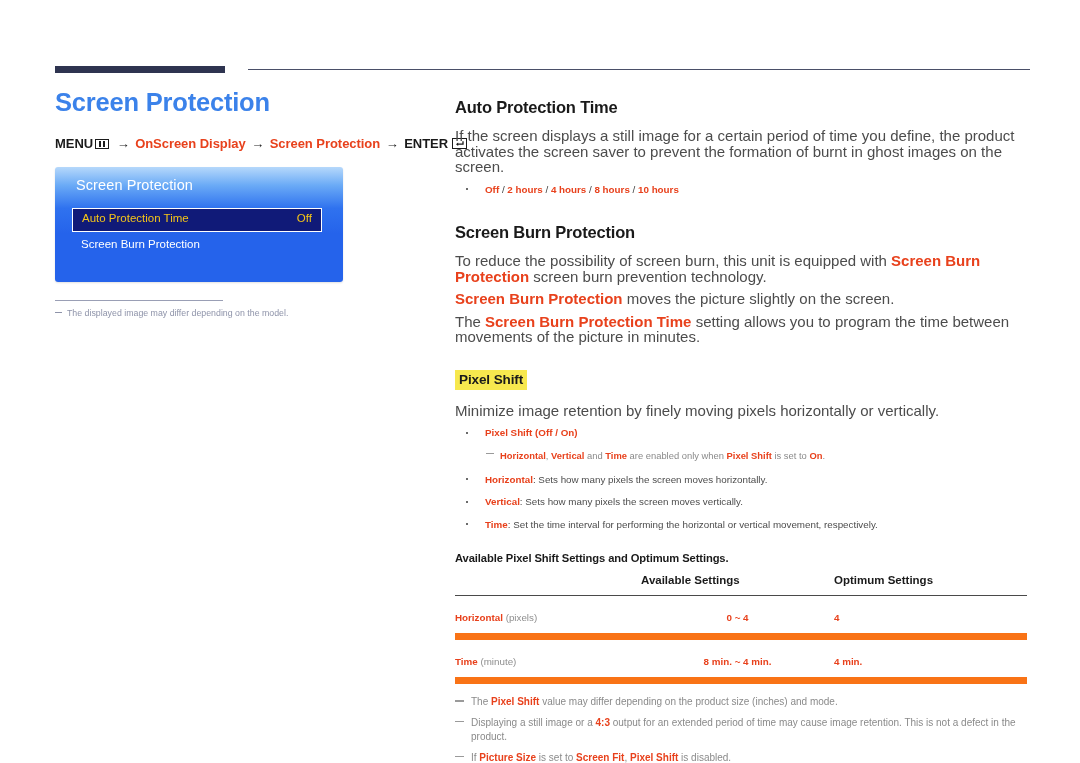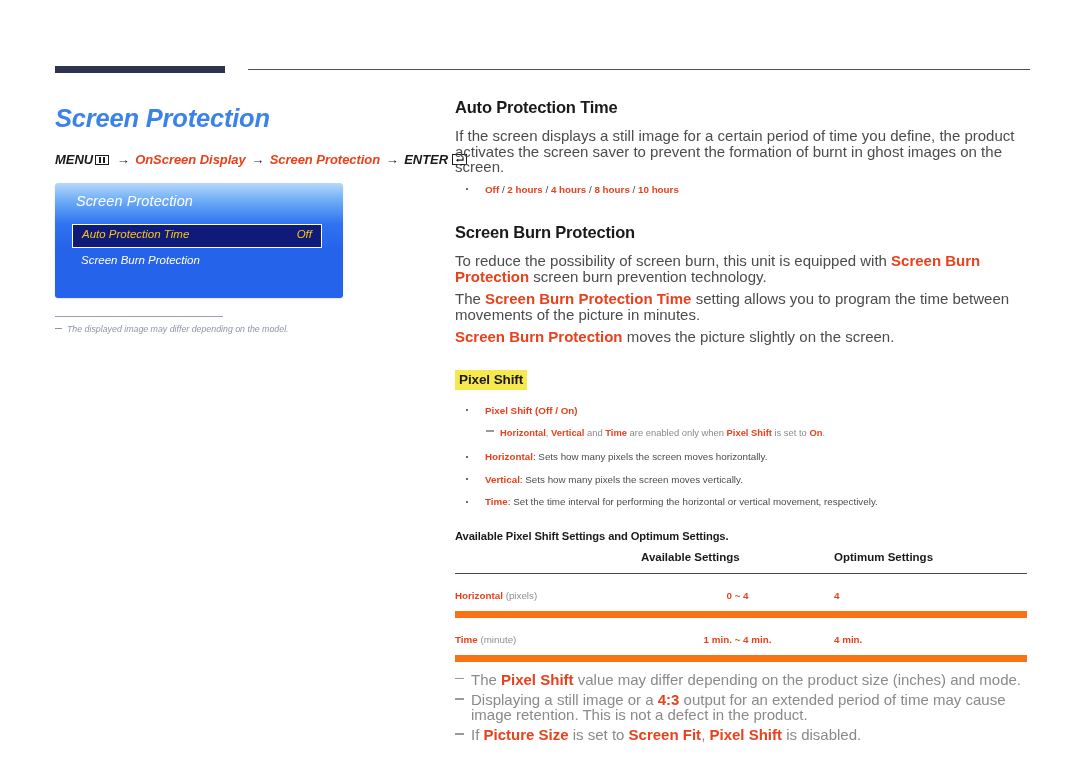--- a/index.html
+++ b/index.html
@@ -32,23 +32,22 @@
   .top-rule-thin {
     position: absolute;
     left: 248px; top: 69px;
     width: 782px; height: 1.4px;
     background: #4a4f68;
   }
 
   
   .left-col {
     position: absolute;
-    left: 55px; top: 104px;
+    left: 55px; top: 88px;
     width: 360px;
-    font-style: italic;
   }
   .chapter-title {
     font-size: 25.5px;
     font-weight: bold;
     color: #3b82ea;
     letter-spacing: -0.2px;
     margin: 0 0 20px 0;
     line-height: 1.1;
   }
   .menu-path {
@@ -274,21 +273,21 @@
   table.settings tbody td.val {
     color: #e8411c;
     font-weight: bold;
     font-size: 9.8px;
   }
 
   
   .footnotes { margin-top: 11px; }
   .fnote {
     position: relative;
-    font-size: 15px;
+    font-size: 10px;
     line-height: 14.5px;
     color: #8a8a8a;
     padding-left: 16px;
     margin-bottom: 6px;
   }
   .fnote::before {
     content: "";
     position: absolute;
     left: 0; top: 5px;
     width: 9px; height: 1.6px;
@@ -336,25 +335,26 @@
   <div class="right-col">
 
     <h2 class="sec">Auto Protection Time</h2>
     <p class="body">If the screen displays a still image for a certain period of time you define, the product activates the screen saver to prevent the formation of burnt in ghost images on the screen.</p>
     <ul class="bullets">
       <li><span class="red">Off</span><span class="dark"> / </span><span class="red">2 hours</span><span class="dark"> / </span><span class="red">4 hours</span><span class="dark"> / </span><span class="red">8 hours</span><span class="dark"> / </span><span class="red">10 hours</span></li>
     </ul>
 
     <h2 class="sec second">Screen Burn Protection</h2>
     <p class="body"><span>To reduce the possibility of screen burn, this unit is equipped with </span><span class="red">Screen Burn Protection</span><span> screen burn prevention technology.</span></p>
+    <p class="body"><span class="red">Screen Burn Protection</span><span> moves the picture slightly on the screen.</span></p>
     <p class="body"><span>The </span><span class="red">Screen Burn Protection Time</span><span> setting allows you to program the time between movements of the picture in minutes.</span></p>
-    <p class="body"><span class="red">Screen Burn Protection</span><span> moves the picture slightly on the screen.</span></p>
 
     <div class="pixel-shift-head">Pixel Shift</div>
 
+    <p class="body">Minimize image retention by finely moving pixels horizontally or vertically.</p>
 
     <ul class="bullets">
       <li><span class="red">Pixel Shift</span> <span class="red">(Off / On)</span></li>
     </ul>
     <div class="subnote"><span class="red">Horizontal</span><span>, </span><span class="red">Vertical</span><span> and </span><span class="red">Time</span><span> are enabled only when </span><span class="red">Pixel Shift</span><span> is set to </span><span class="red">On</span><span>.</span></div>
 
     <ul class="bullets">
       <li><span class="red">Horizontal</span><span>: Sets how many pixels the screen moves horizontally.</span></li>
       <li><span class="red">Vertical</span><span>: Sets how many pixels the screen moves vertically.</span></li>
       <li><span class="red">Time</span><span>: Set the time interval for performing the horizontal or vertical movement, respectively.</span></li>
@@ -371,21 +371,21 @@
         </tr>
       </thead>
       <tbody>
         <tr>
           <td class="c0"><span class="rlabel">Horizontal</span><span> (pixels)</span></td>
           <td class="c1 val">0 ~ 4</td>
           <td class="c2 val">4</td>
         </tr>
         <tr>
           <td class="c0"><span class="rlabel">Time</span><span> (minute)</span></td>
-          <td class="c1 val">1 min. ~ 4 min.</td>
+          <td class="c1 val">8 min. ~ 4 min.</td>
           <td class="c2 val">4 min.</td>
         </tr>
       </tbody>
     </table>
 
     <div class="footnotes">
       <div class="fnote"><span>The </span><span class="red">Pixel Shift</span><span> value may differ depending on the product size (inches) and mode.</span></div>
       <div class="fnote"><span>Displaying a still image or a </span><span class="red">4:3</span><span> output for an extended period of time may cause image retention. This is not a defect in the product.</span></div>
       <div class="fnote"><span>If </span><span class="red">Picture Size</span><span> is set to </span><span class="red">Screen Fit</span><span>, </span><span class="red">Pixel Shift</span><span> is disabled.</span></div>
     </div>

